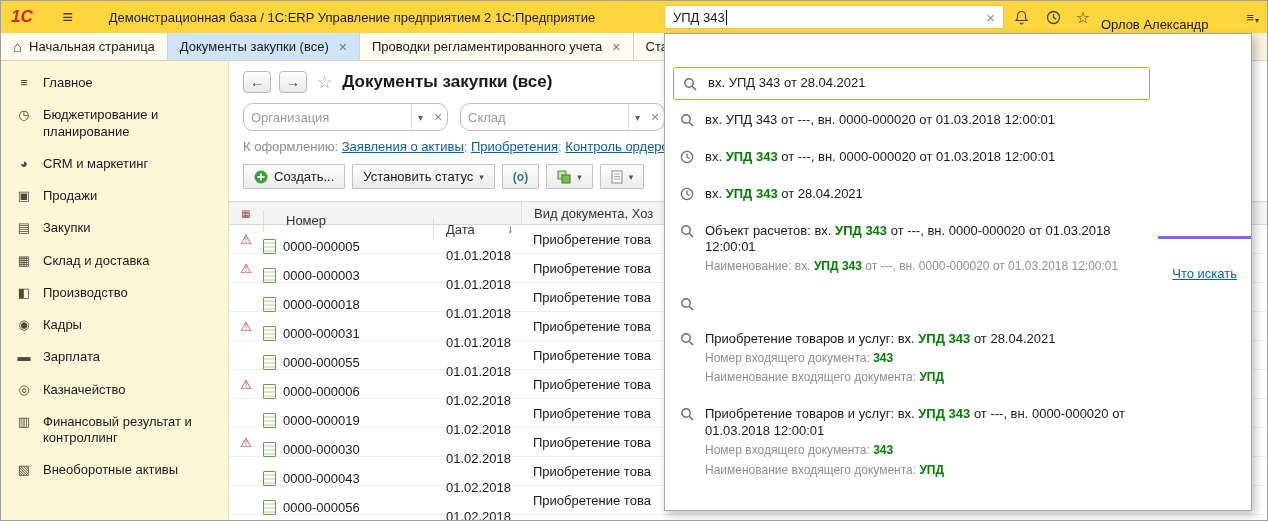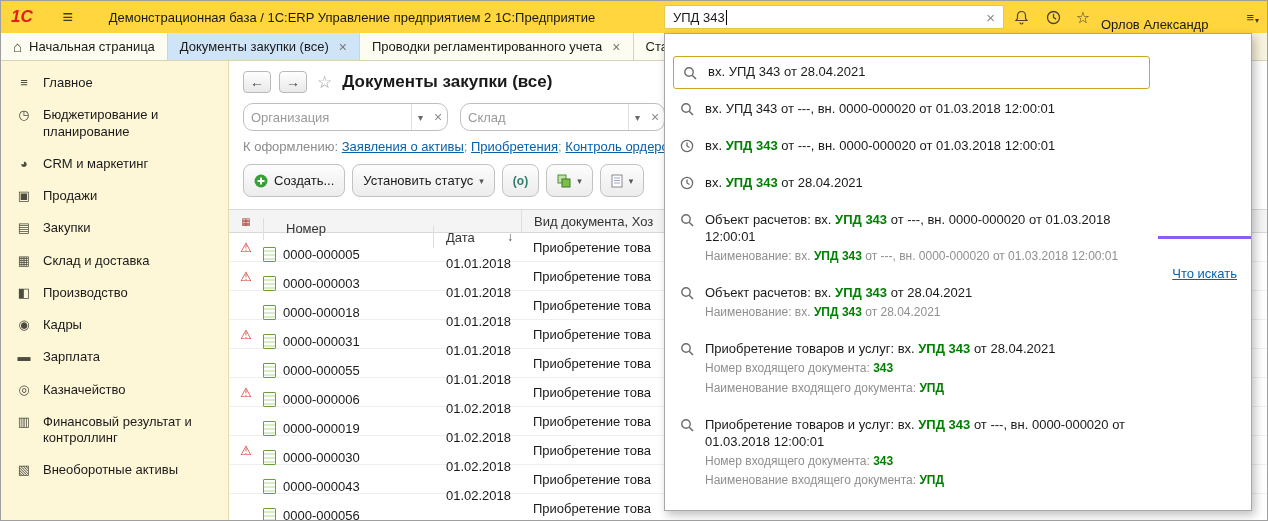--- a/index.html
+++ b/index.html
@@ -45,21 +45,21 @@
   .combo { width:205px; height:28px; border:1px solid #bfbfbf; border-radius:10px; display:flex; align-items:center; background:#fff; cursor:pointer; }
   .combo-label { flex:1; color:#9a9a9a; padding-left:7px; white-space:nowrap; overflow:hidden; }
   .combo-arrow { width:18px; text-align:center; color:#666; font-size:10px; border-left:1px solid #e0e0e0; align-self:stretch; display:flex; align-items:center; justify-content:center; cursor:pointer; }
   .combo-clear { width:18px; text-align:center; color:#8a8a8a; font-size:14px; cursor:pointer; }
 
   .links-row { padding:8px 12px 0 14px; white-space:nowrap; overflow:hidden; }
   .muted { color:#8c8c8c; }
   .lnk { color:var(--link_blue,#0a60a8); text-decoration:underline; cursor:pointer; }
 
   .toolbar { display:flex; gap:7px; padding:10px 12px 0 14px; align-items:center; }
-  .btn { height:33px; border:1px solid #c2c2c2; border-radius:8px; background:linear-gradient(#fdfdfd,#ececec); padding:0 10px; font-size:13px; display:flex; align-items:center; gap:6px; cursor:pointer; color:#1a1a1a; }
+  .btn { height:25px; border:1px solid #c2c2c2; border-radius:1px; background:linear-gradient(#fdfdfd,#ececec); padding:0 10px; font-size:13px; display:flex; align-items:center; gap:6px; cursor:pointer; color:#1a1a1a; }
   .btn .dd { font-size:9px; color:#555; }
   .interval { color:#2f7d6b; font-size:12px; font-weight:bold; }
 
   .grid { margin-top:12px; }
   .thead { display:flex; align-items:center; height:24px; background:#f4f4f4; border-top:1px solid #d8d8d8; border-bottom:1px solid #d8d8d8; color:#333; }
   .thead > * { border-left:1px solid #dedede; height:100%; display:flex; align-items:center; }
   .thead > *:first-child { border-left:none; }
   .trow { display:flex; align-items:center; height:29px; border-bottom:1px solid #efefef; cursor:pointer; }
   .c0 { width:34px; flex:none; display:flex; justify-content:center; }
   .c1 { width:170px; flex:none; display:flex; align-items:center; gap:7px;margin-top:15px; }
@@ -443,24 +443,20 @@
         </div>
       </div>
 
       <div class="sr-item">
         <span class="sr-ic">
             <svg width="14" height="14" viewBox="0 0 14 14">
               <circle cx="6" cy="6" r="4.2" fill="none" stroke="#6b6b6b" stroke-width="1.4"></circle>
               <line x1="9.2" y1="9.2" x2="13" y2="13" stroke="#6b6b6b" stroke-width="1.6"></line>
             </svg>
           </span>
-        <div class="sr-text">
-          <div class="sr-title"><span>Объект расчетов: вх. </span><span class="hl">УПД 343</span><span> от 28.04.2021</span></div>
-          <div class="sr-sub"><span>Наименование: вх. </span><span class="hl">УПД 343</span><span> от 28.04.2021</span></div>
-        </div>
       </div>
 
       <div class="sr-item">
         <span class="sr-ic">
             <svg width="14" height="14" viewBox="0 0 14 14">
               <circle cx="6" cy="6" r="4.2" fill="none" stroke="#6b6b6b" stroke-width="1.4"></circle>
               <line x1="9.2" y1="9.2" x2="13" y2="13" stroke="#6b6b6b" stroke-width="1.6"></line>
             </svg>
           </span>
         <div class="sr-text">

